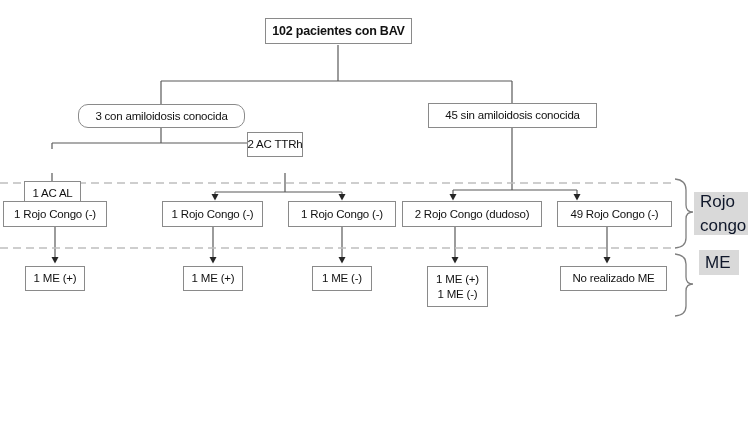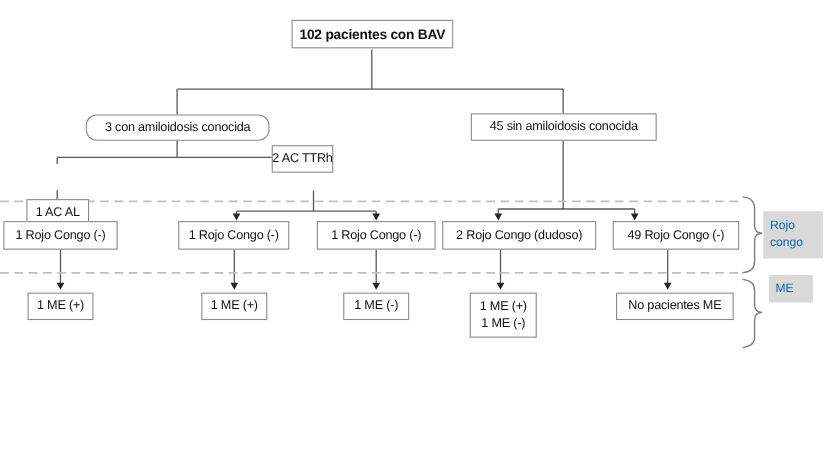--- a/index.html
+++ b/index.html
@@ -10,22 +10,22 @@
   svg.connectors{position:absolute;left:0;top:0;width:750px;height:422px;}
   .node{
     position:absolute;box-sizing:border-box;
     border:1px solid #8a8a8a;background:#ffffff;
     display:flex;flex-direction:column;align-items:center;justify-content:center;
     font-size:11.5px;letter-spacing:-0.2px;color:#111111;text-align:center;
     line-height:1.3;white-space:nowrap;
   }
   .node.bold{font-weight:bold;font-size:12.5px;}
   .rowlabel{
-    position:absolute;box-sizing:border-box;background:#d9d9d9;color:#0369a1;
-    font-size:11px;line-height:1.4;display:flex;align-items:center;
+    position:absolute;box-sizing:border-box;background:#d9d9d9;color:#0f172a;
+    font-size:17px;line-height:1.4;display:flex;align-items:center;
     padding:2px 6px;white-space:pre-line;text-align:left;
   }
   
   .n-root{left:265px;top:18px;width:147px;height:26px;}
   .n-l2a{left:78px;top:104px;width:167px;height:24px;border-radius:10px;}
   .n-l2b{left:428px;top:103px;width:169px;height:25px;}
   .n-l3a{left:24px;top:165px;width:57px;height:24px;margin-top:16px;}
   .n-l3b{left:247px;top:132px;width:56px;height:25px;}
   .n-rc1{left:3px;top:201px;width:104px;height:26px;}
   .n-rc2{left:162px;top:201px;width:101px;height:26px;}
@@ -112,19 +112,19 @@
   <div class="node n-rc4">2 Rojo Congo (dudoso)</div>
   <div class="node n-rc5">49 Rojo Congo (-)</div>
 
   <div class="node n-me1">1 ME (+)</div>
   <div class="node n-me2">1 ME (+)</div>
   <div class="node n-me3">1 ME (-)</div>
   <div class="node n-me4">
     <span>1 ME (+)</span>
     <span>1 ME (-)</span>
   </div>
-  <div class="node n-me5">No pacientes ME</div>
+  <div class="node n-me5">No realizado ME</div>
 
   <div class="rowlabel lbl-rojo">Rojo
 congo</div>
   <div class="rowlabel lbl-me">ME</div>
 
 </div>
 
 </body></html>

